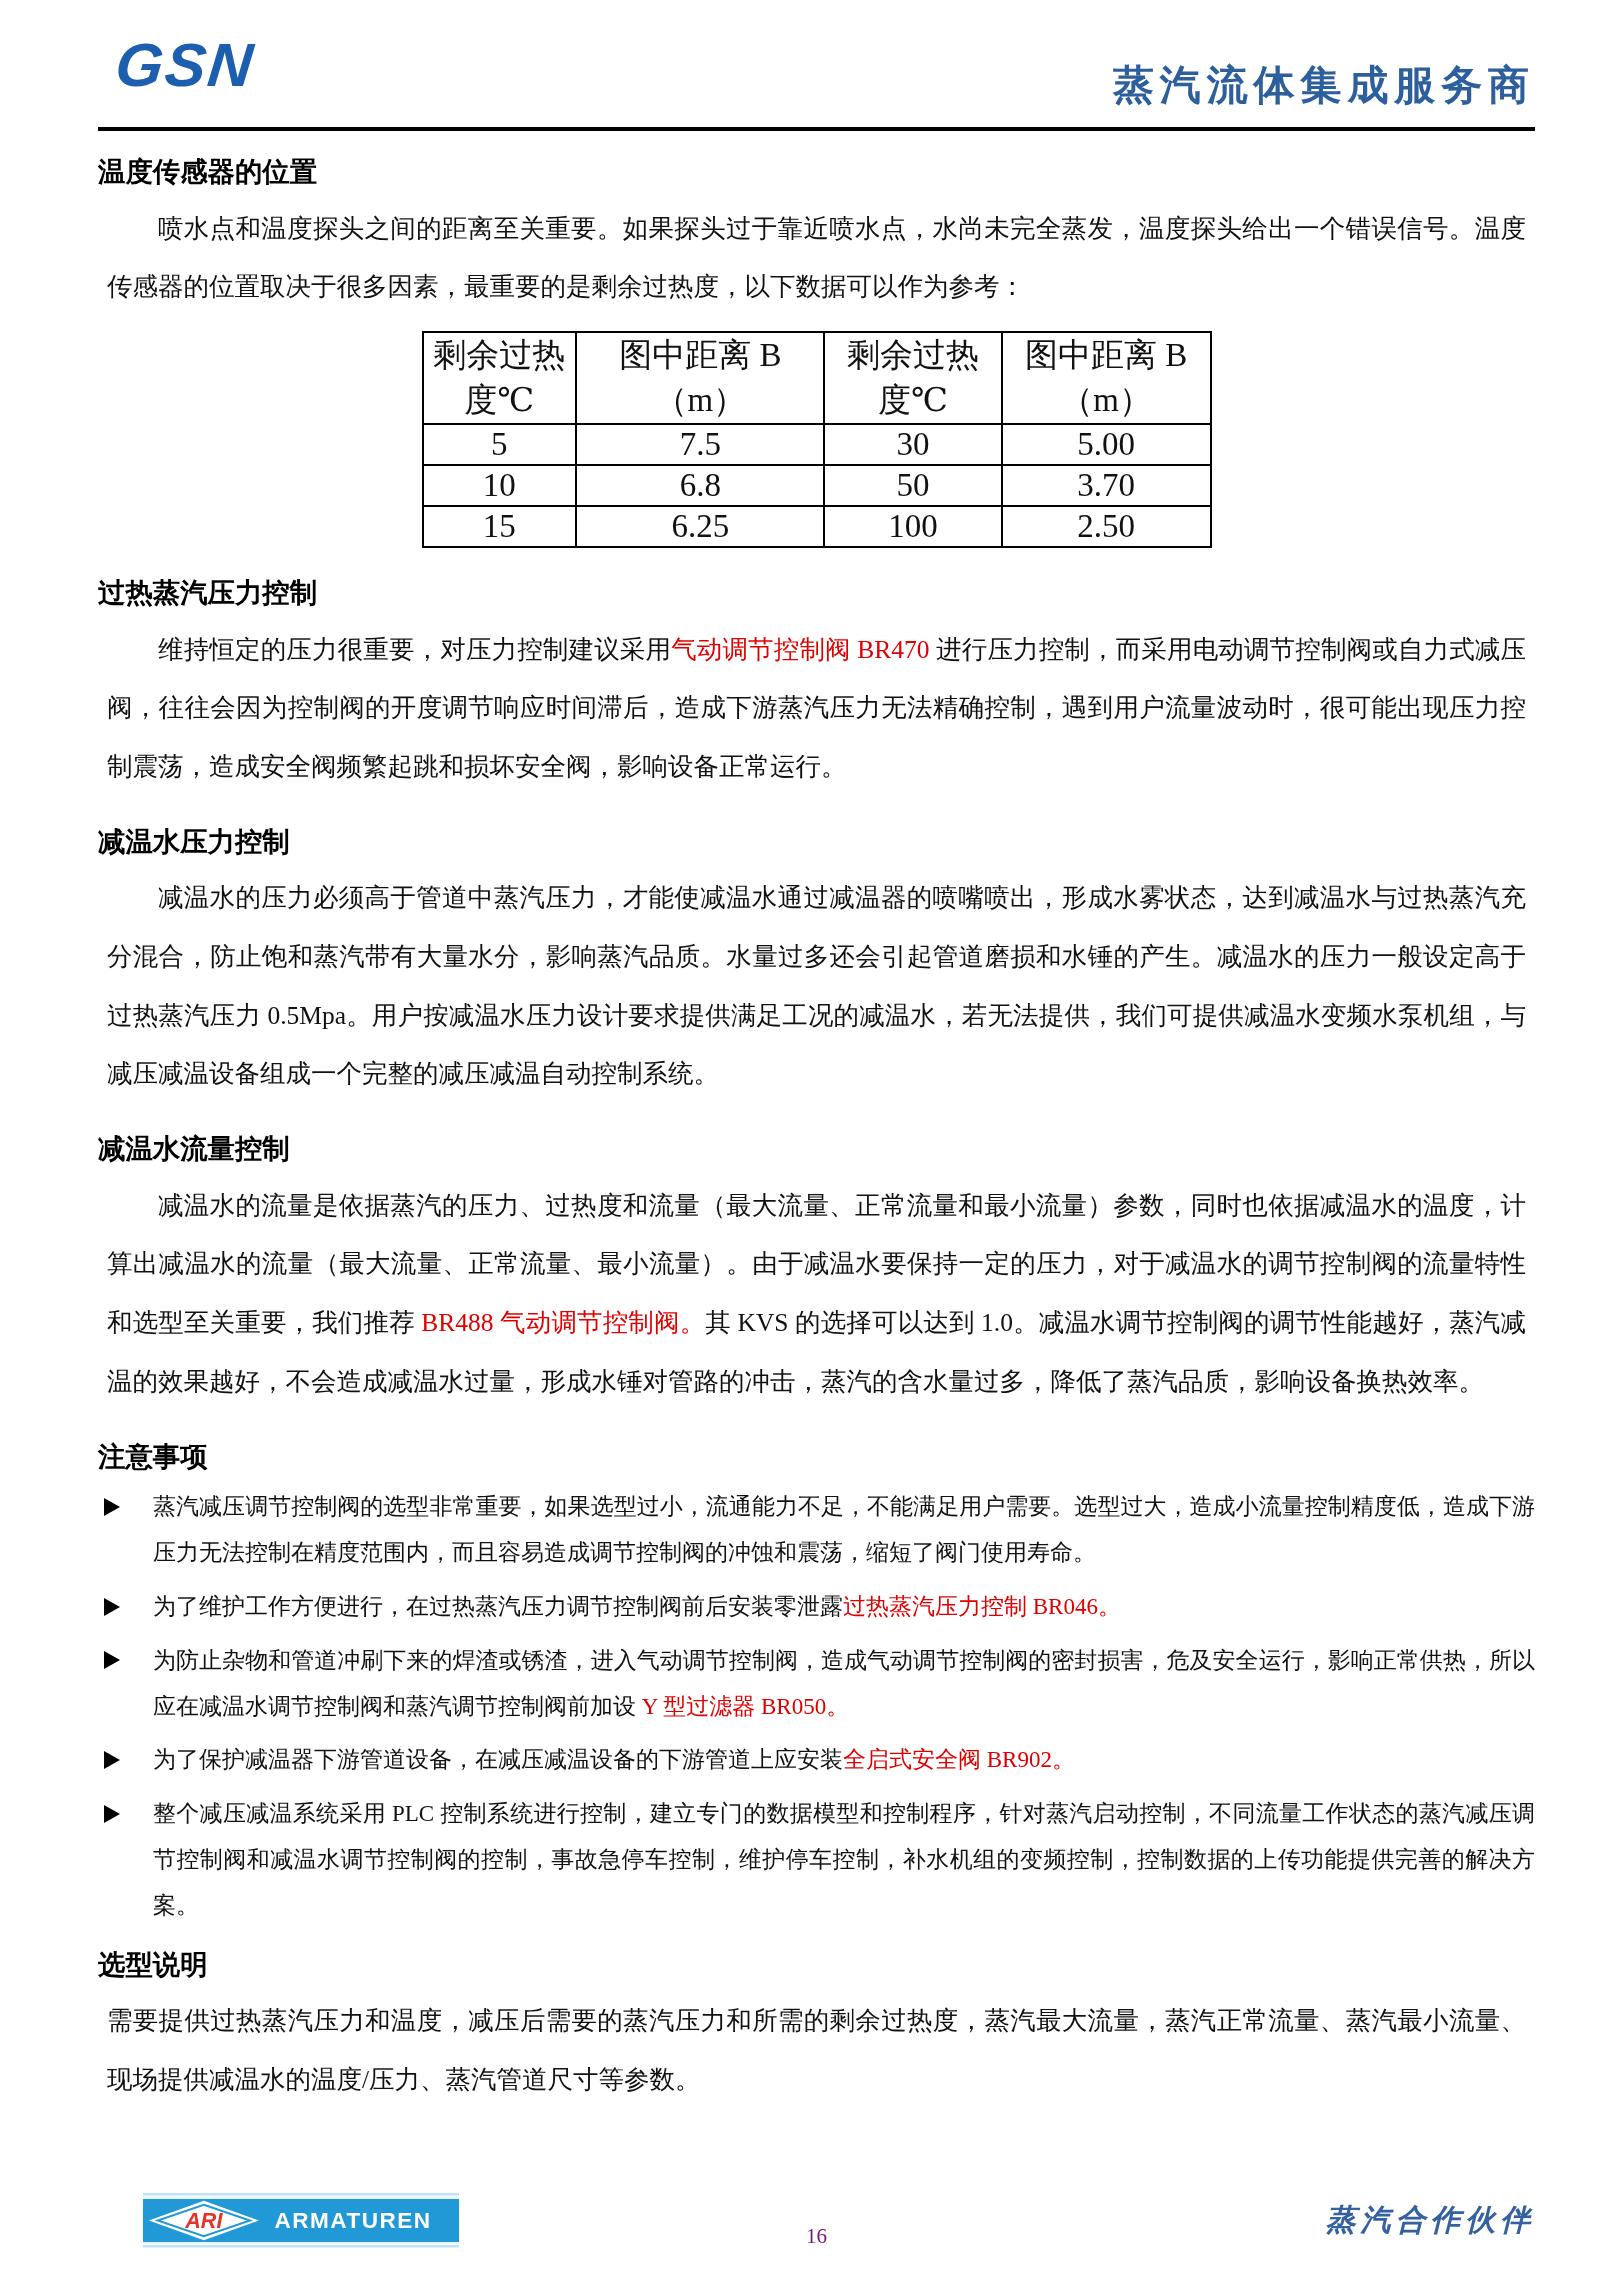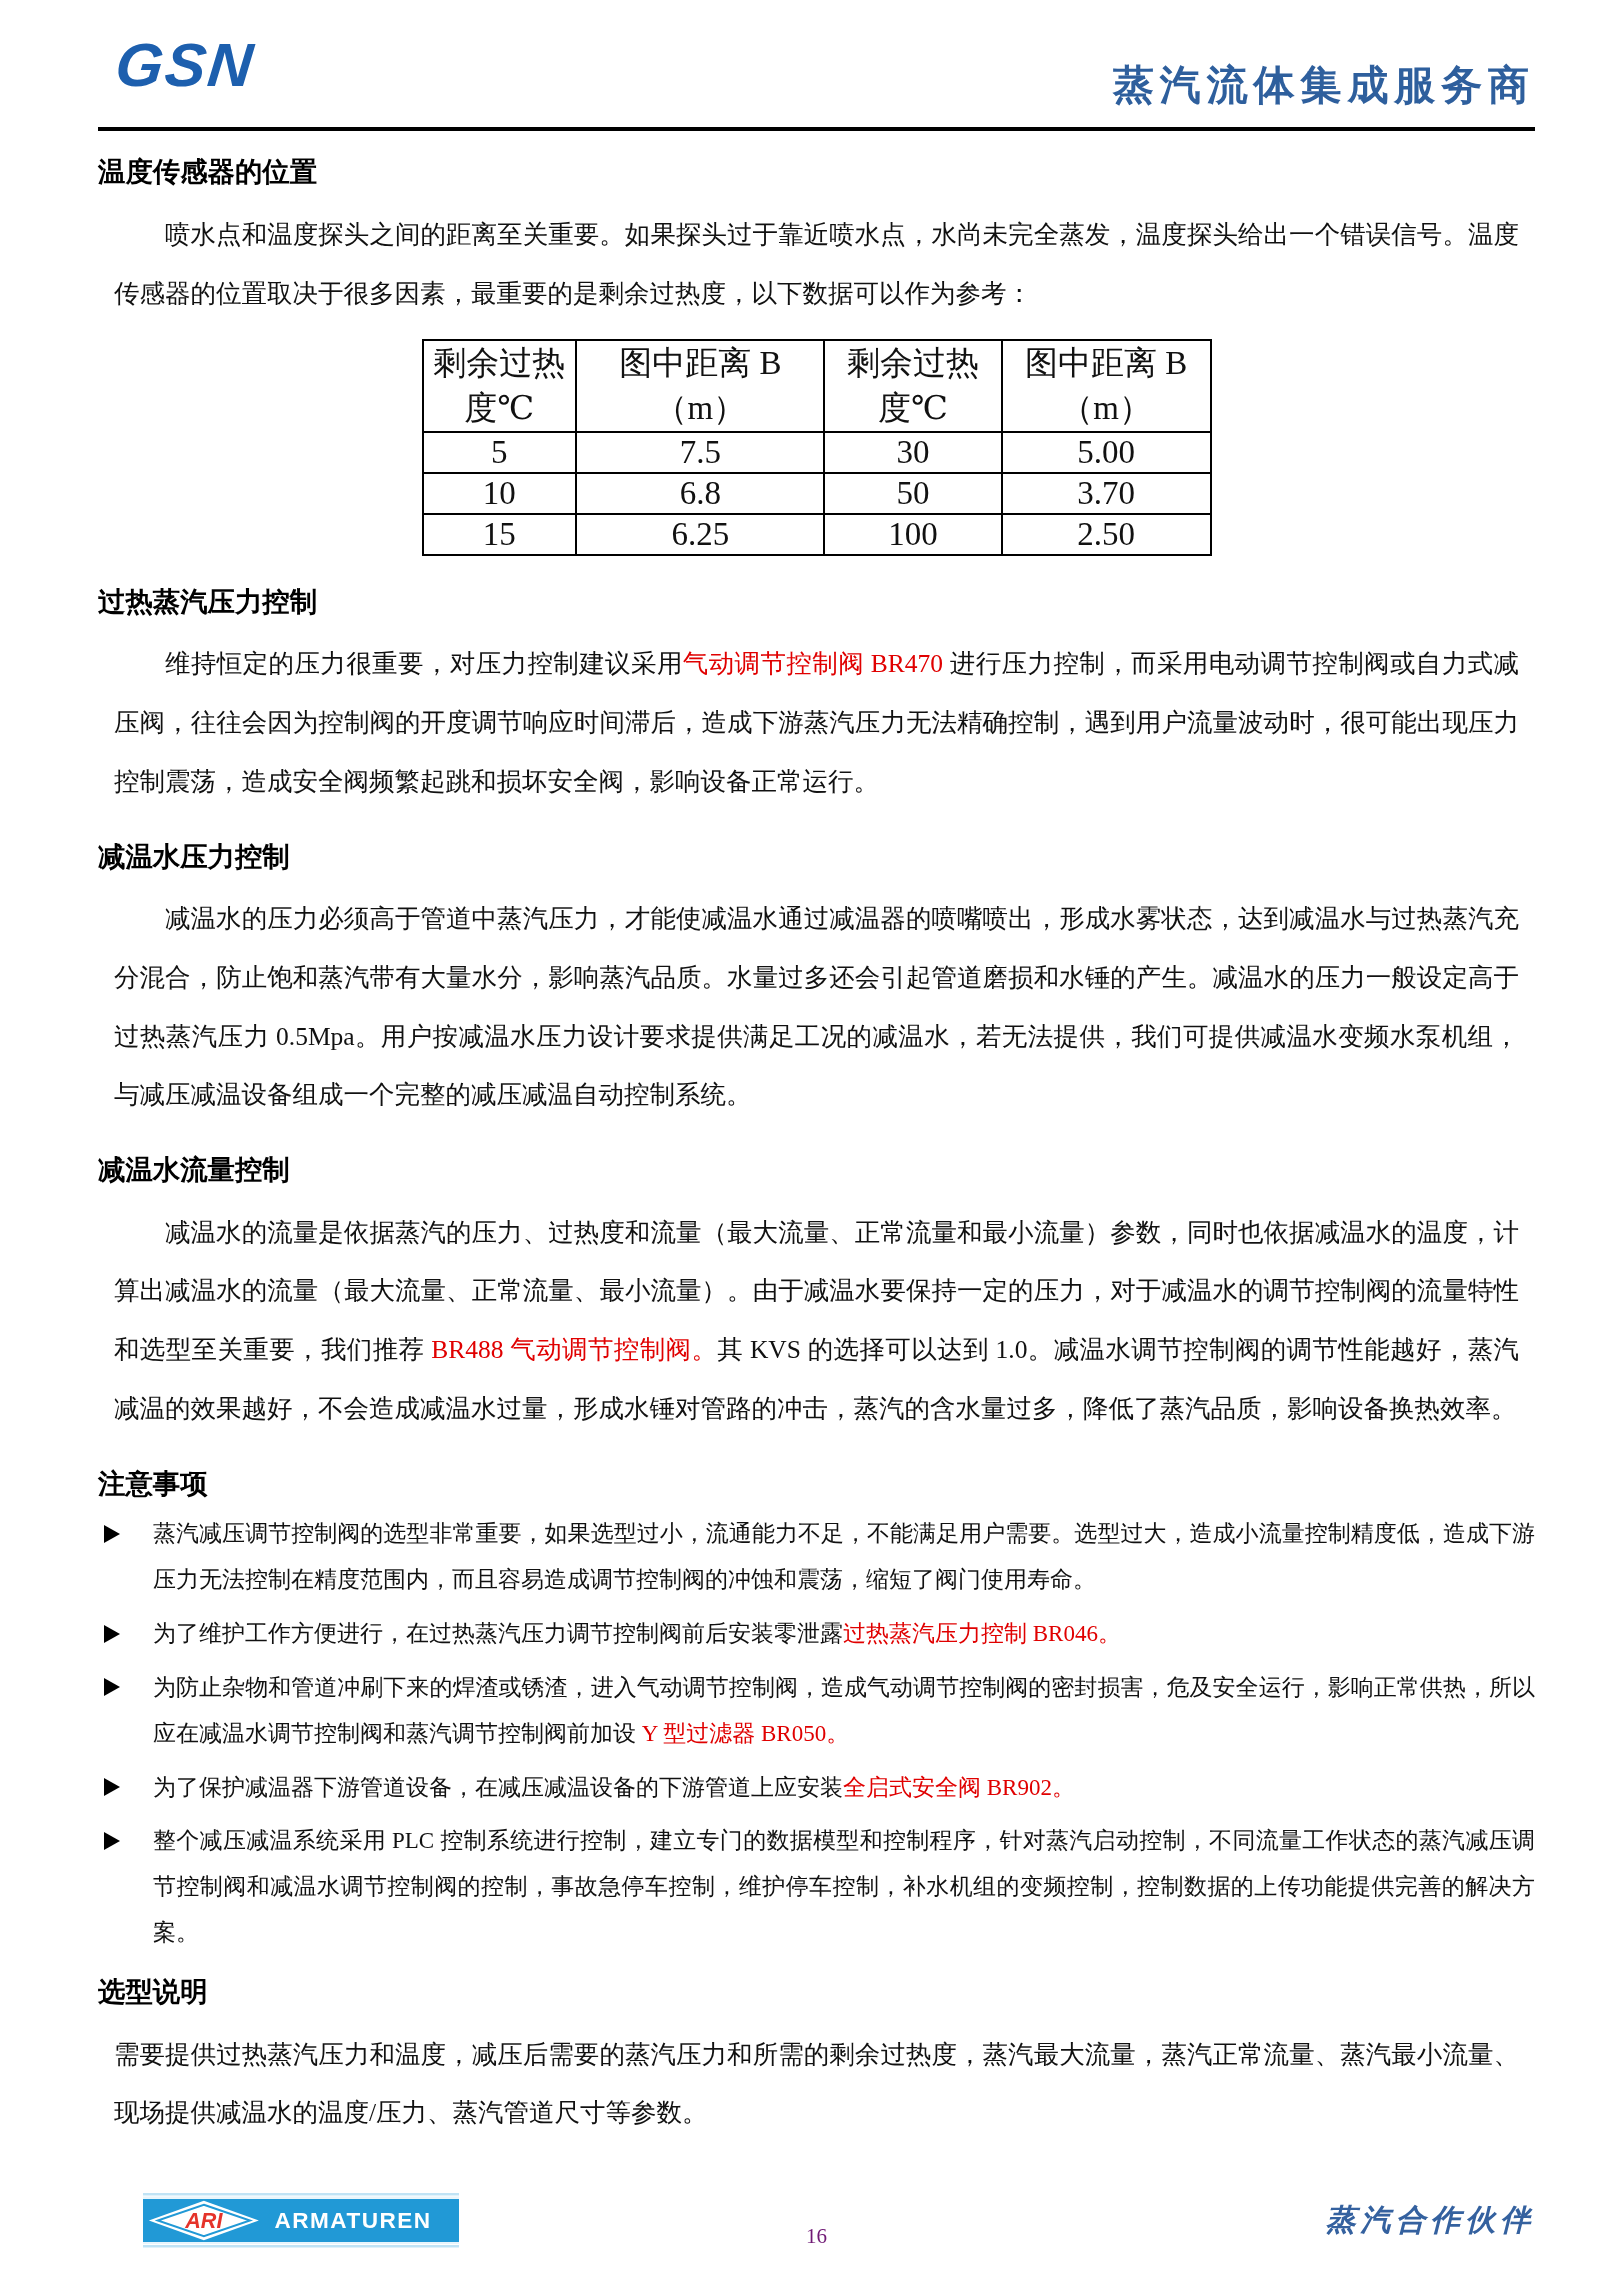--- a/index.html
+++ b/index.html
@@ -39,21 +39,21 @@
   .content{
     position:absolute;top:127px;left:98px;right:86px;
   }
   h2.sec{
     font-family:"Liberation Sans","DejaVu Sans",sans-serif;
     font-size:27.4px;font-weight:bold;color:#000;
     margin:27.4px 0 9.8px 0;line-height:1.3;
   }
   p.body{
     font-size:25.5px;line-height:2.3;
-    margin:16px;text-align:justify;
+    margin:9px;text-align:justify;
   }
   p.indent{text-indent:2em;}
   .red{color:#e00000;}
   
   table.dist{
     border-collapse:collapse;
     margin:13.7px auto 9.8px auto;
     width:790px;
     font-size:33px;
   }

